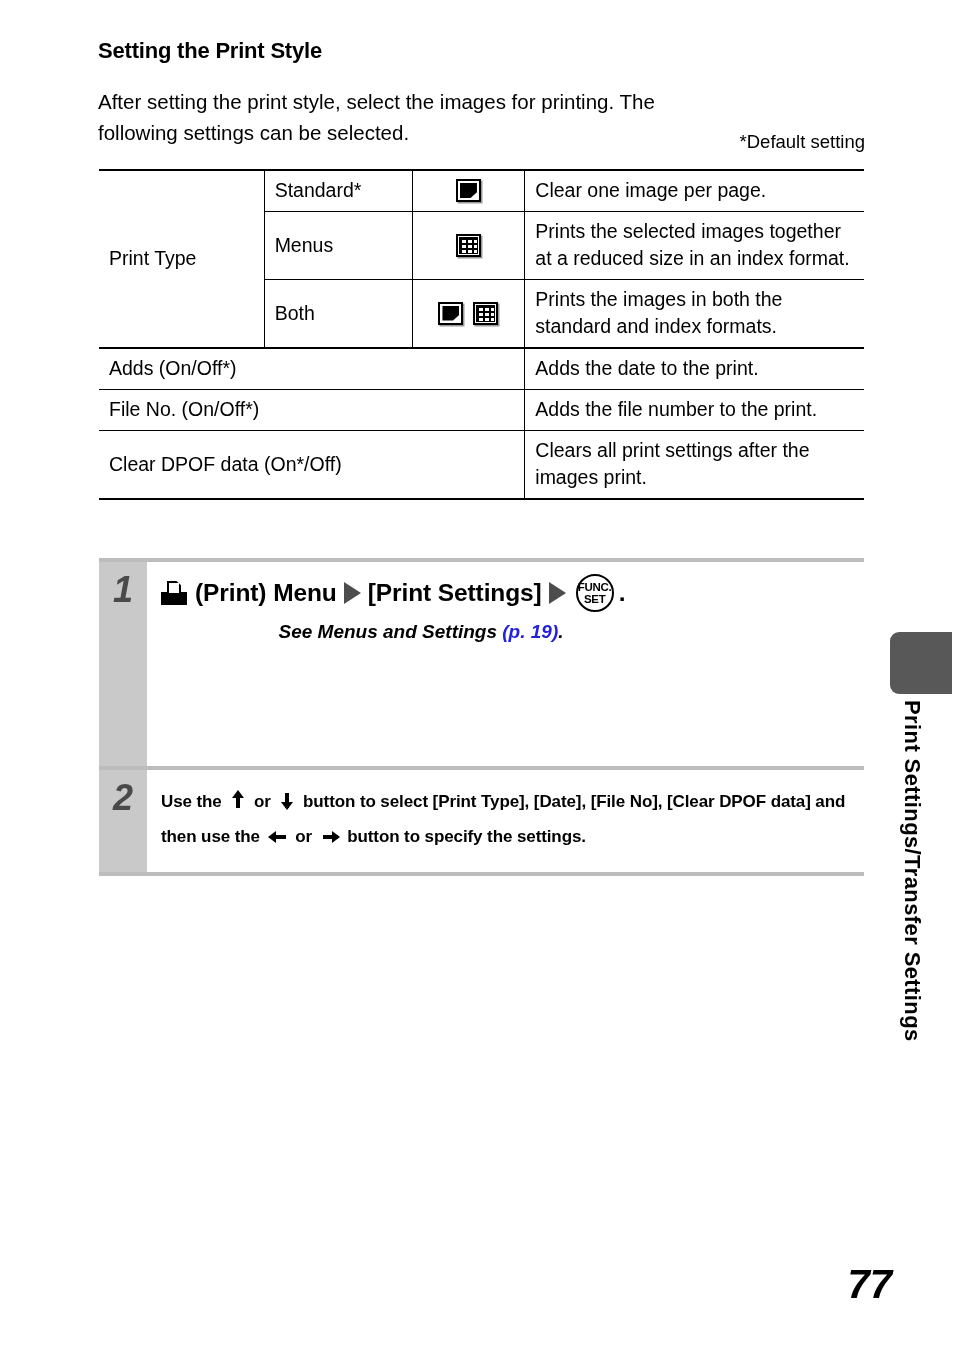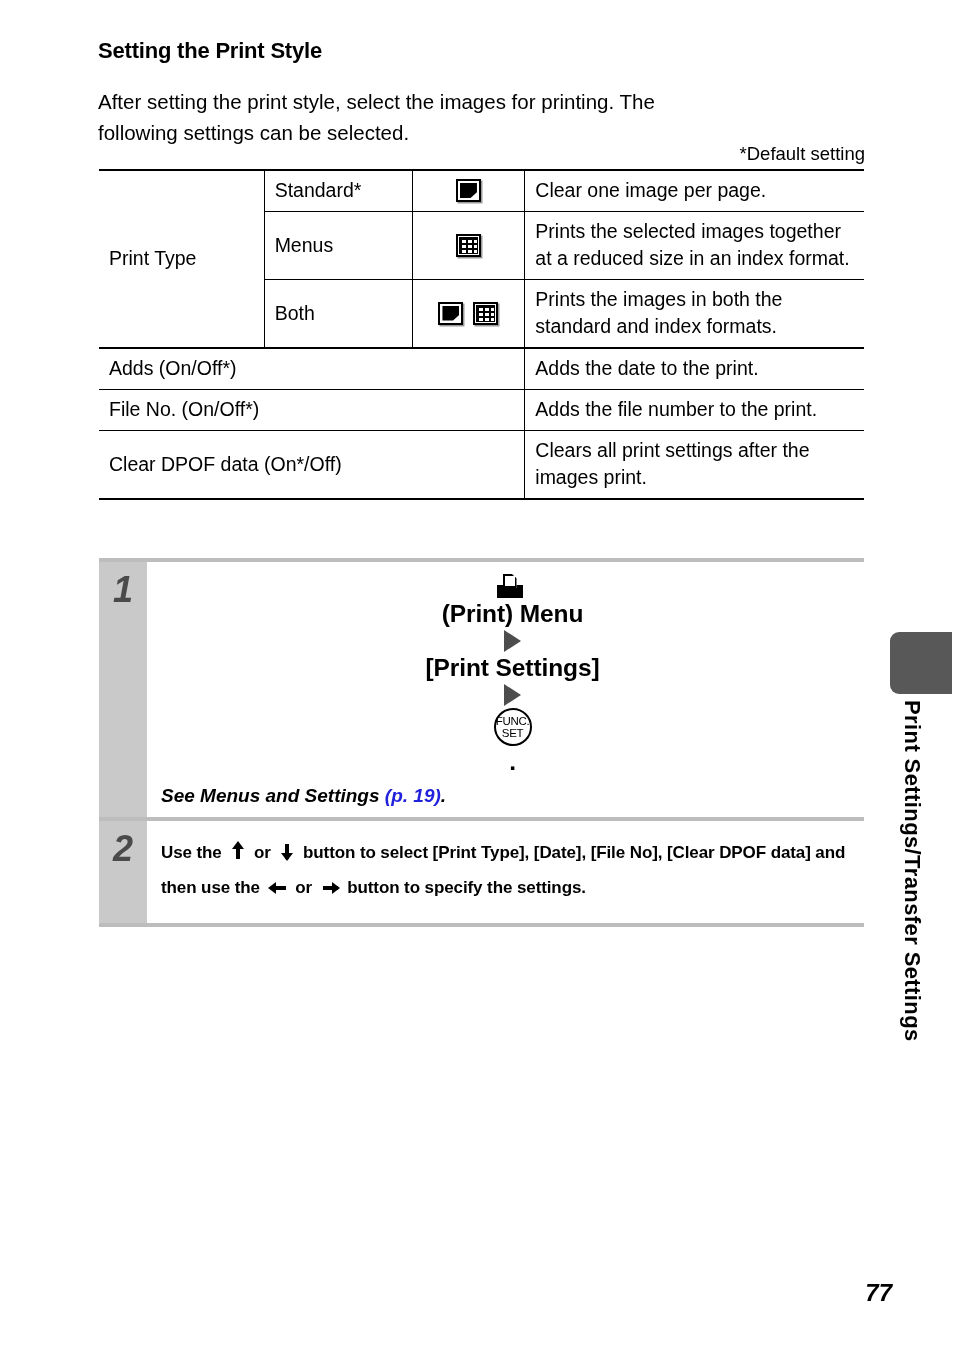--- a/index.html
+++ b/index.html
@@ -33,21 +33,20 @@
     font-size: 20.5px;
     line-height: 31px;
   }
   .default-note {
     position: absolute;
     left: 560px;
     top: 131px;
     width: 305px;
     text-align: right;
     font-size: 18.5px;
-    margin-top: 12px;
   }
 
   
   .spec-table {
     position: absolute;
     left: 99px;
     top: 169px;
     width: 765px;
     border-collapse: collapse;
     font-size: 19.5px;
@@ -138,33 +137,32 @@
   .step2-body { padding-top: 14px; padding-bottom: 18px; }
 
   .step-head {
     font-size: 24.5px;
     font-weight: bold;
     display: flex;
     align-items: center;
     gap: 2px;
     white-space: nowrap;
     letter-spacing: -0.1px;
-    flex-direction: column;
   }
   .step2-text {
     font-size: 17px;
     font-weight: bold;
     line-height: 35px;
     width: 690px;
     letter-spacing: -0.1px;
   }
   .seealso {
     margin-top: 9px;
     width: 520px;
-    text-align: left;
+    text-align: center;
     font-size: 19px;
     font-style: italic;
     font-weight: bold;
   }
   .seealso .pref { color: #000; }
   .seealso .pageref { color: #2222dd; }
 
   
   .printer-glyph {
     display: inline-block;
@@ -190,21 +188,21 @@
     border-bottom: 11px solid transparent;
     margin: 0 5px;
     vertical-align: middle;
   }
   .funcset {
     display: inline-block;
     width: 38px; height: 38px;
     border: 2px solid #000;
     border-radius: 50%;
     font-size: 11.5px;
-    font-weight: normal;
+    font-weight: bold;
     line-height: 11.5px;
     text-align: center;
     padding-top: 6px;
     box-sizing: border-box;
     margin: 0 3px;
     vertical-align: middle;
     letter-spacing: -0.3px;
   }
   .arrow-g {
     display: inline-block;
@@ -271,21 +269,21 @@
     writing-mode: vertical-rl;
     letter-spacing: 0.4px;
     white-space: nowrap;
   }
 
   
   .page-number {
     position: absolute;
     right: 62px;
     bottom: 38px;
-    font-size: 24px;
+    font-size: 40px;
     font-weight: bold;
     font-style: italic;
     margin-left: 36px;
   }
 </style>
 </head>
 <body>
 
 <div class="page-title">Setting the Print Style</div>
 <div class="intro">After setting the print style, select the images for printing. The following settings can be selected.</div>

